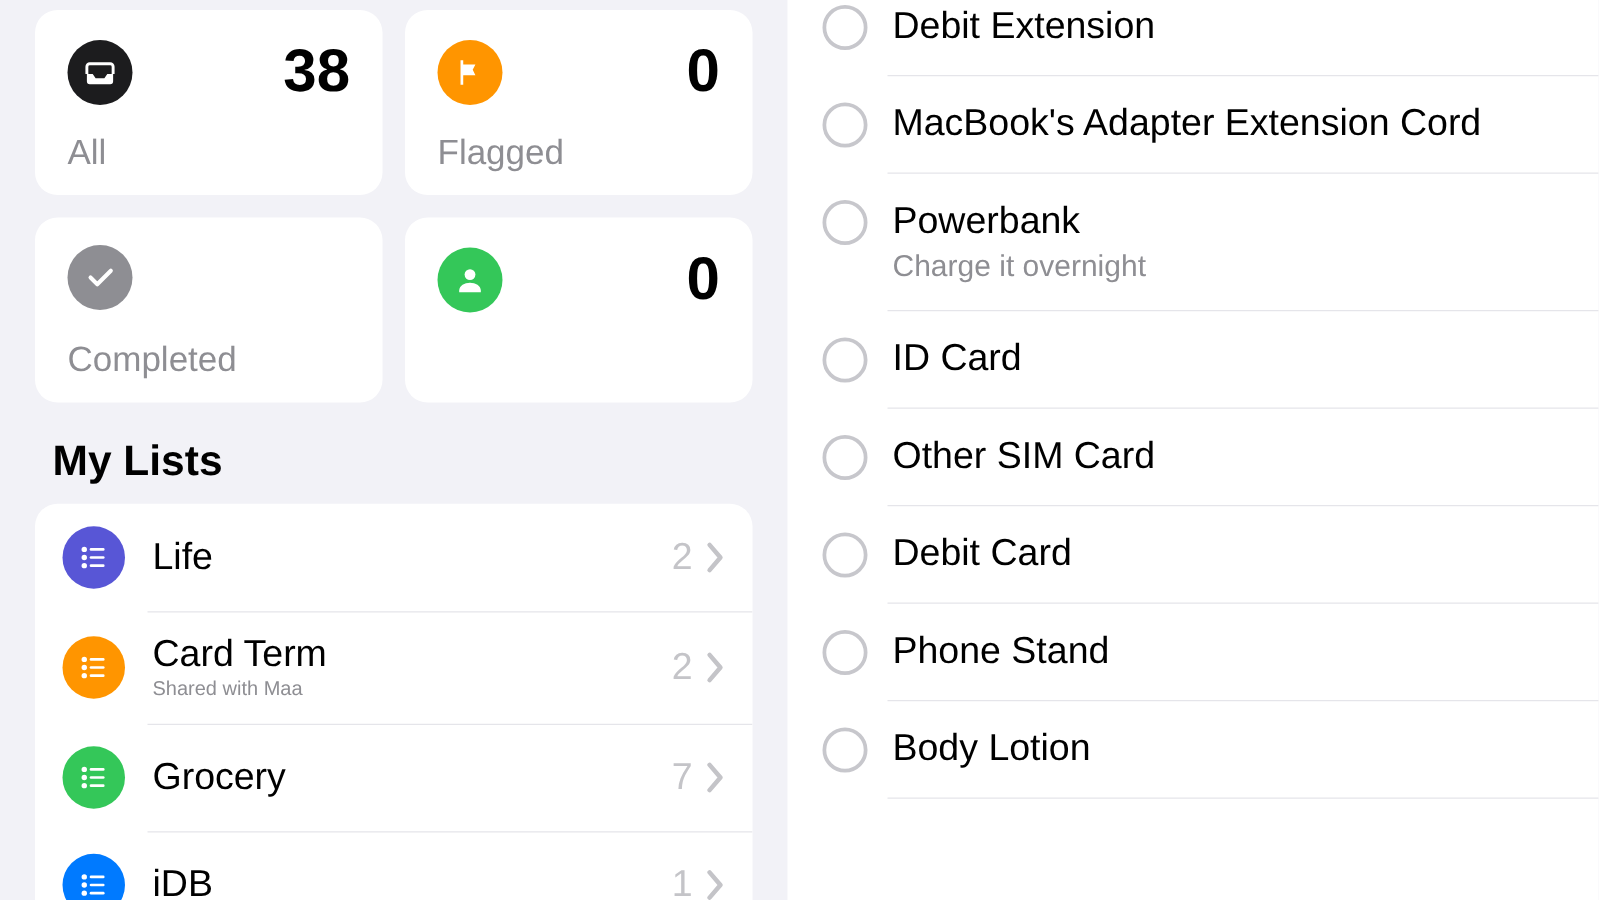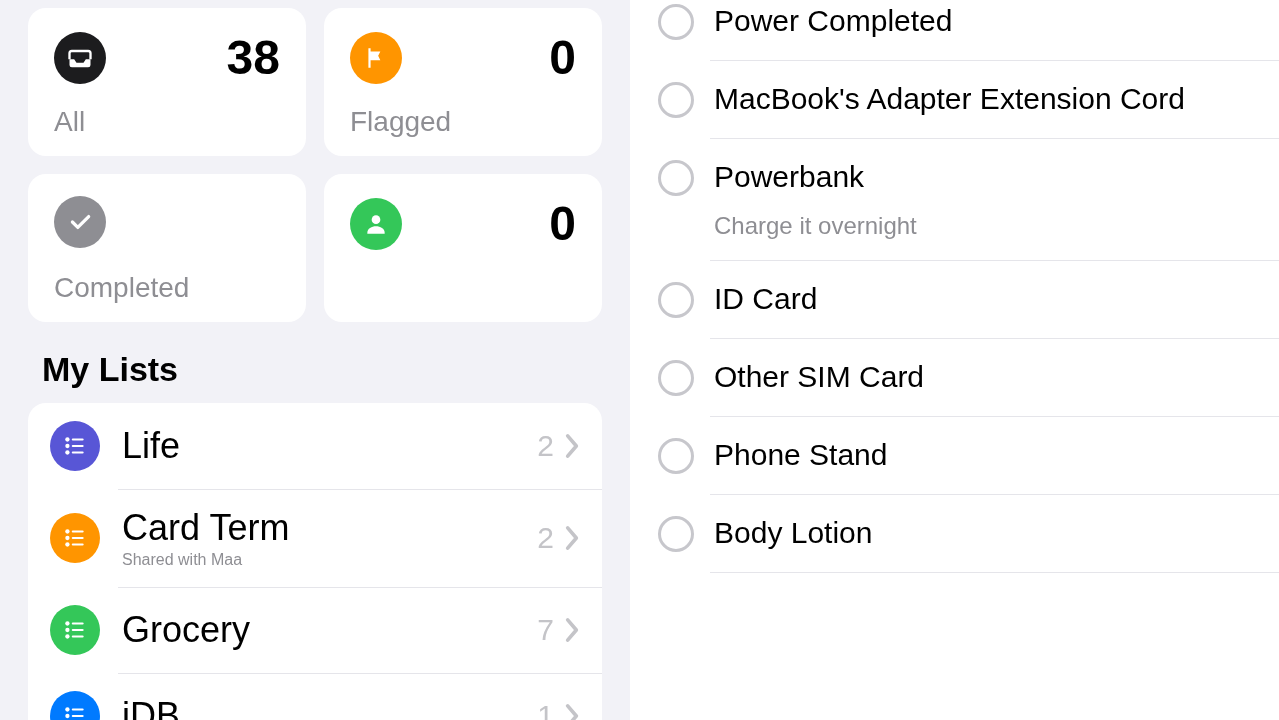--- a/index.html
+++ b/index.html
@@ -11,31 +11,31 @@
   .card-top { display: flex; align-items: center; justify-content: space-between; }
   .card-icon { width: 52px; height: 52px; border-radius: 50%; display: flex; align-items: center; justify-content: center; color: #fff; }
   .card-count { font-size: 48px; font-weight: 700; color: #000; }
   .card-label { font-size: 28px; color: #8e8e93; font-weight: 500; margin-top: 10px; }
   .section-title { font-size: 34px; font-weight: 700; color: #000; margin: 28px 0 14px 14px; }
   .lists { background: #ffffff; border-radius: 18px; overflow: hidden; }
   .list-row { display: flex; align-items: center; padding: 18px 22px; position: relative; }
   .list-row + .list-row::before { content: ""; position: absolute; top: 0; left: 90px; right: 0; height: 1px; background: #e5e5ea; }
   .list-icon { width: 50px; height: 50px; border-radius: 50%; display: flex; align-items: center; justify-content: center; flex-shrink: 0; margin-right: 22px; }
   .list-text { flex: 1; display: flex; flex-direction: column; justify-content: center; }
-  .list-title { font-size: 36px; color: #000; font-weight: 400; }
+  .list-title { font-size: 30px; color: #000; font-weight: 400; }
   .list-sub { font-size: 16px; color: #8e8e93; margin-top: 2px; }
   .list-count { font-size: 30px; color: #c4c4c8; margin-right: 10px; }
   .chev { color: #c4c4c8; }
   .detail { flex: 1; height: 100%; background: #ffffff; overflow: hidden; }
   .reminder { display: flex; align-items: flex-start; padding: 20px 0 20px 28px; position: relative; }
   .reminder + .reminder::before { content: ""; position: absolute; top: 0; left: 80px; right: 0; height: 1px; background: #e5e5ea; }
   .rchk { width: 36px; height: 36px; border-radius: 50%; border: 3px solid #c7c7cc; flex-shrink: 0; margin-right: 20px; margin-top: 2px; }
   .rtext { display: flex; flex-direction: column; }
   .rtitle { font-size: 30px; color: #000; font-weight: 400; line-height: 1.25; }
-  .rnote { font-size: 24px; color: #8e8e93; margin-top: 16px; }
+  .rnote { font-size: 24px; color: #8e8e93; margin-top: 4px; }
   
   svg { display: block; }
 </style>
 </head>
 <body>
 
 <div class="app">
 
   <div class="sidebar">
 
@@ -184,21 +184,21 @@
         </span>
       </div>
     </div>
   </div>
 
   <div class="detail">
     <div style="margin-top:-18px">
       <div class="reminder">
         <div class="rchk"></div>
         <div class="rtext">
-          <span class="rtitle">Power Completed</span>
+          <span class="rtitle">Debit Extension</span>
         </div>
       </div>
       <div class="reminder">
         <div class="rchk"></div>
         <div class="rtext">
           <span class="rtitle">MacBook's Adapter Extension Cord</span>
         </div>
       </div>
       <div class="reminder">
         <div class="rchk"></div>
@@ -215,20 +215,26 @@
       </div>
       <div class="reminder">
         <div class="rchk"></div>
         <div class="rtext">
           <span class="rtitle">Other SIM Card</span>
         </div>
       </div>
       <div class="reminder">
         <div class="rchk"></div>
         <div class="rtext">
+          <span class="rtitle">Debit Card</span>
+        </div>
+      </div>
+      <div class="reminder">
+        <div class="rchk"></div>
+        <div class="rtext">
           <span class="rtitle">Phone Stand</span>
         </div>
       </div>
       <div class="reminder">
         <div class="rchk"></div>
         <div class="rtext">
           <span class="rtitle">Body Lotion</span>
         </div>
       </div>
       <div class="reminder">

